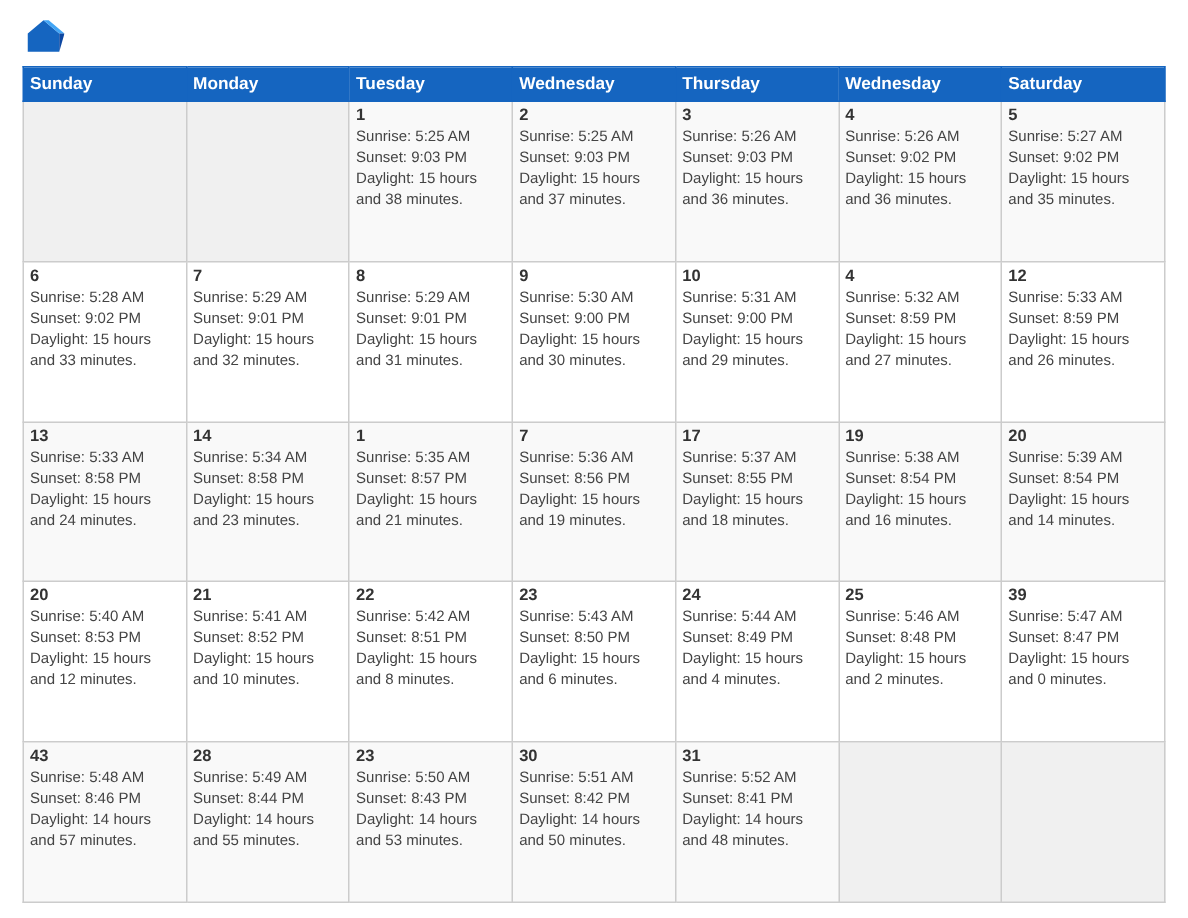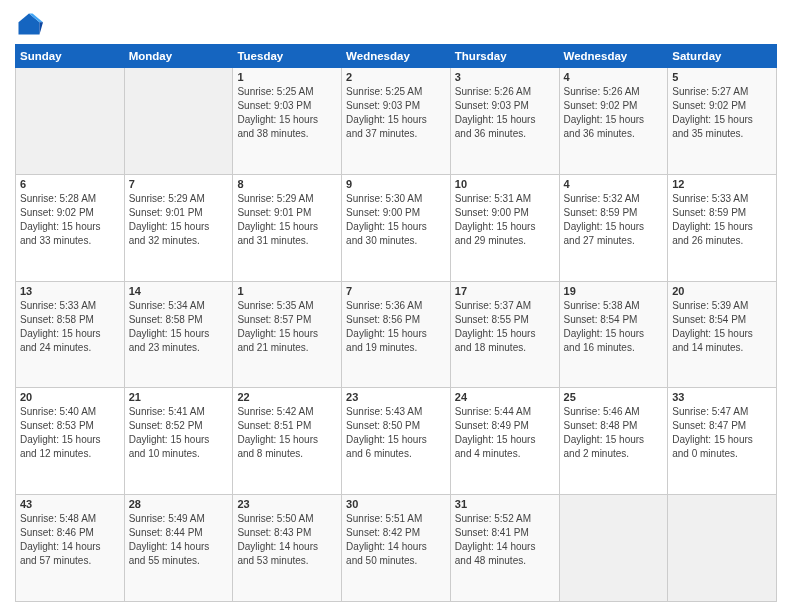--- a/index.html
+++ b/index.html
@@ -228,21 +228,21 @@
           </td>
           <td>
             <span class="day-num">24</span>
             <div class="cell-info">Sunrise: 5:44 AM<br>Sunset: 8:49 PM<br>Daylight: 15 hours and 4 minutes.</div>
           </td>
           <td>
             <span class="day-num">25</span>
             <div class="cell-info">Sunrise: 5:46 AM<br>Sunset: 8:48 PM<br>Daylight: 15 hours and 2 minutes.</div>
           </td>
           <td>
-            <span class="day-num">33</span>
+            <span class="day-num">39</span>
             <div class="cell-info">Sunrise: 5:47 AM<br>Sunset: 8:47 PM<br>Daylight: 15 hours and 0 minutes.</div>
           </td>
         </tr>
         <tr>
           <td>
             <span class="day-num">43</span>
             <div class="cell-info">Sunrise: 5:48 AM<br>Sunset: 8:46 PM<br>Daylight: 14 hours and 57 minutes.</div>
           </td>
           <td>
             <span class="day-num">28</span>

